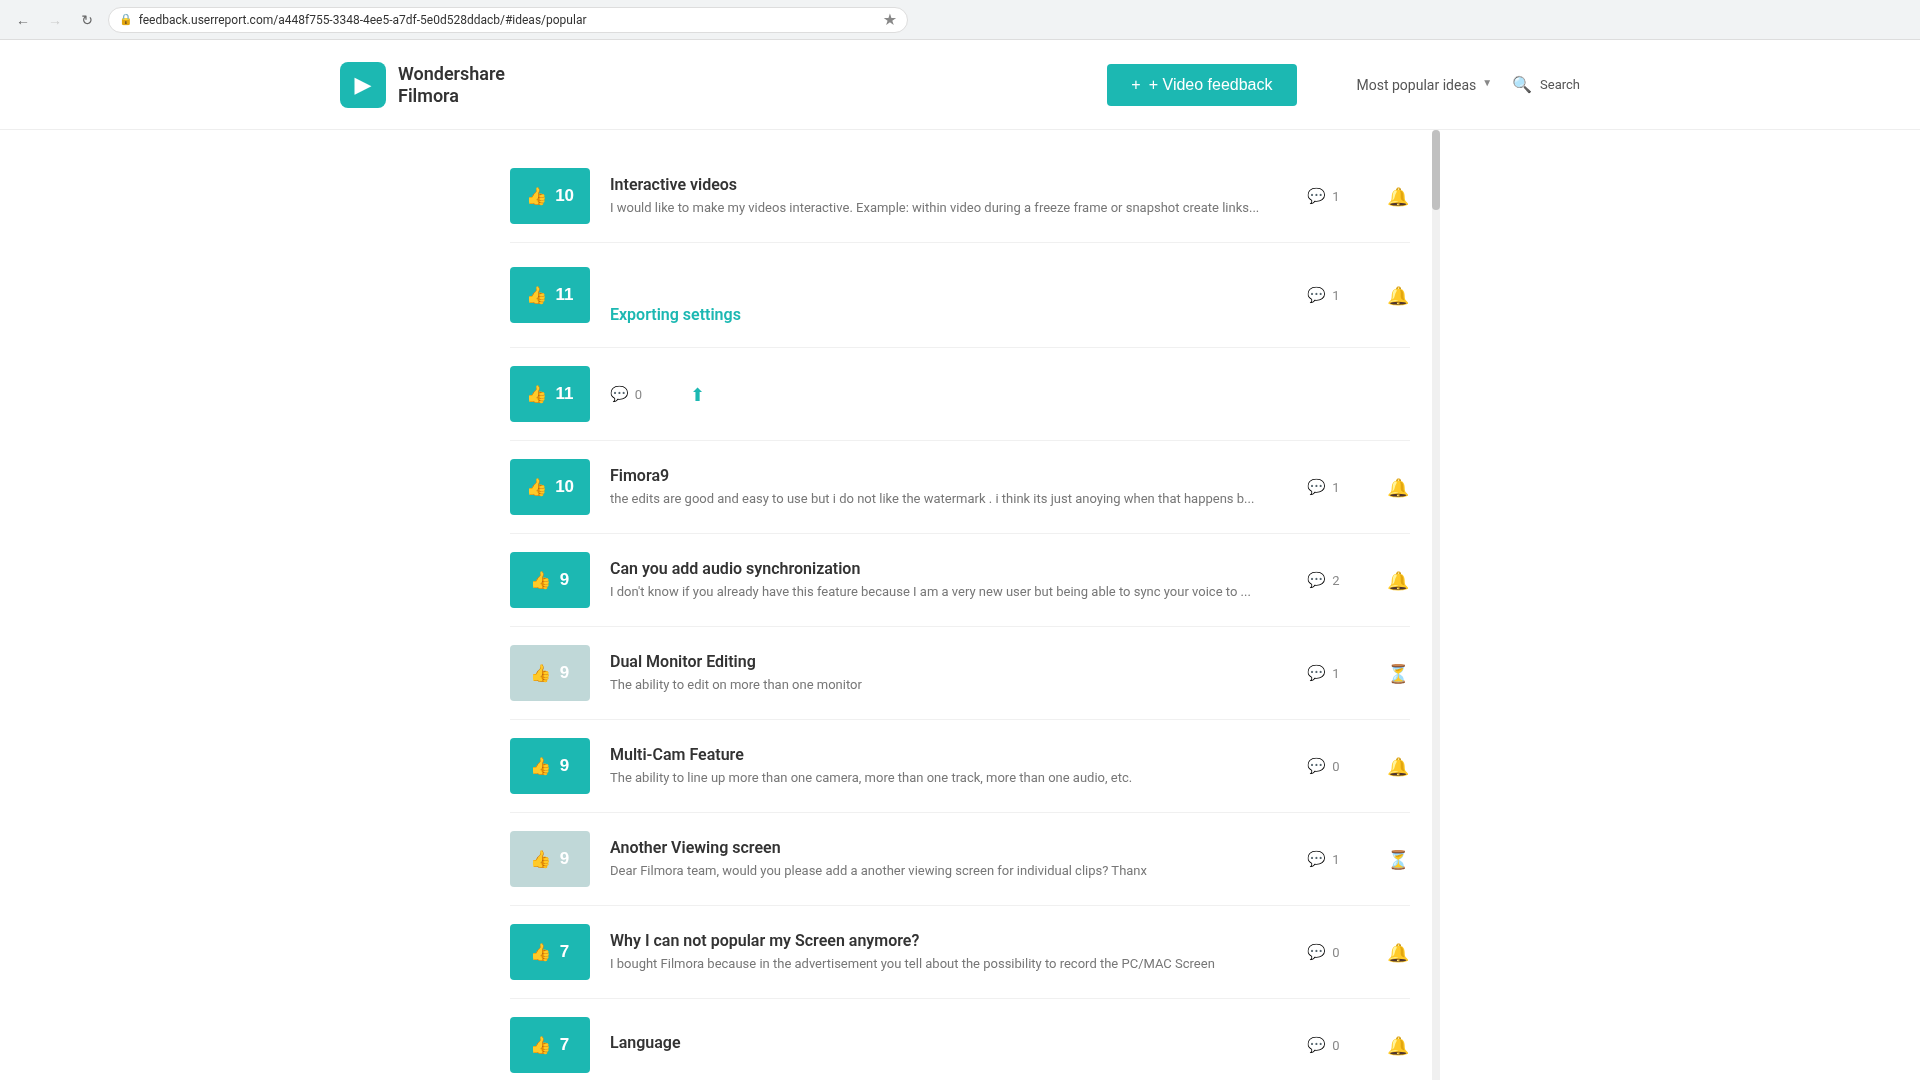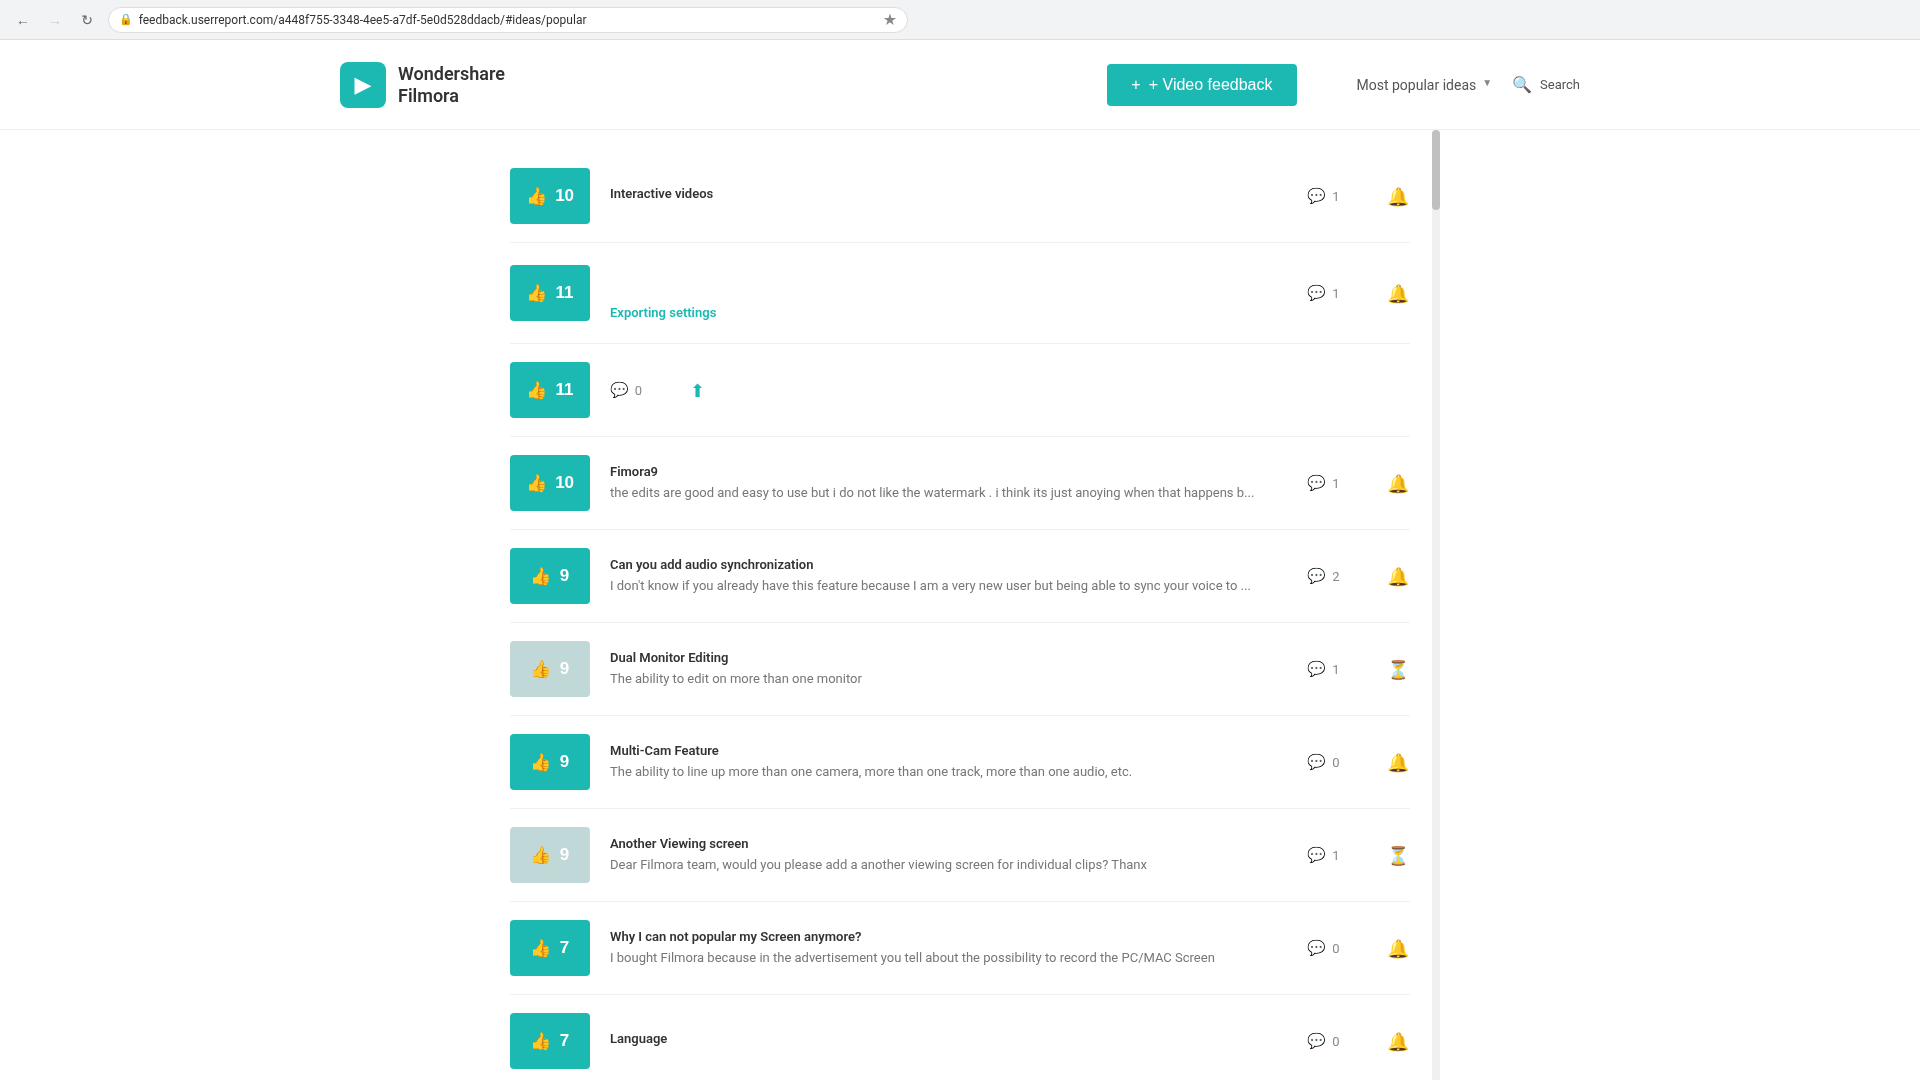--- a/index.html
+++ b/index.html
@@ -152,21 +152,21 @@
       font-weight: 600;
       color: white;
       cursor: pointer;
       border: none;
     }
     .vote-btn.active { background: #1cb8b2; }
     .vote-btn.inactive { background: #c0d8d8; }
 
     .idea-content { flex: 1; }
     .idea-title {
-      font-size: 13px;
+      font-size: 16px;
       font-weight: 600;
       color: #333;
       margin-bottom: 5px;
     }
     .idea-title.link { color: #1cb8b2; cursor: pointer; margin-top: 44px; }
     .idea-desc {
       font-size: 13px;
       color: #777;
       line-height: 1.4;
     }
@@ -227,20 +227,21 @@
   </div>
 
   <div id="ideas-list">
       <div class="idea-item">
         <button class="vote-btn active">
           <span>👍</span>
           <span>10</span>
         </button>
         <div class="idea-content">
           <div class="idea-title">Interactive videos</div>
+          <div class="idea-desc">I would like to make my videos interactive. Example: within video during a freeze frame or snapshot create links...</div>
         </div>
         <div class="idea-meta">
           <span style="color:#aaa;font-size:15px;">💬</span>
           <span style="color:#888;">1</span>
         </div>
         <div><span style="font-size:18px;color:#aaa;cursor:pointer;">🔔</span></div>
       </div>
       <div class="idea-item">
         <button class="vote-btn active">
           <span>👍</span>

